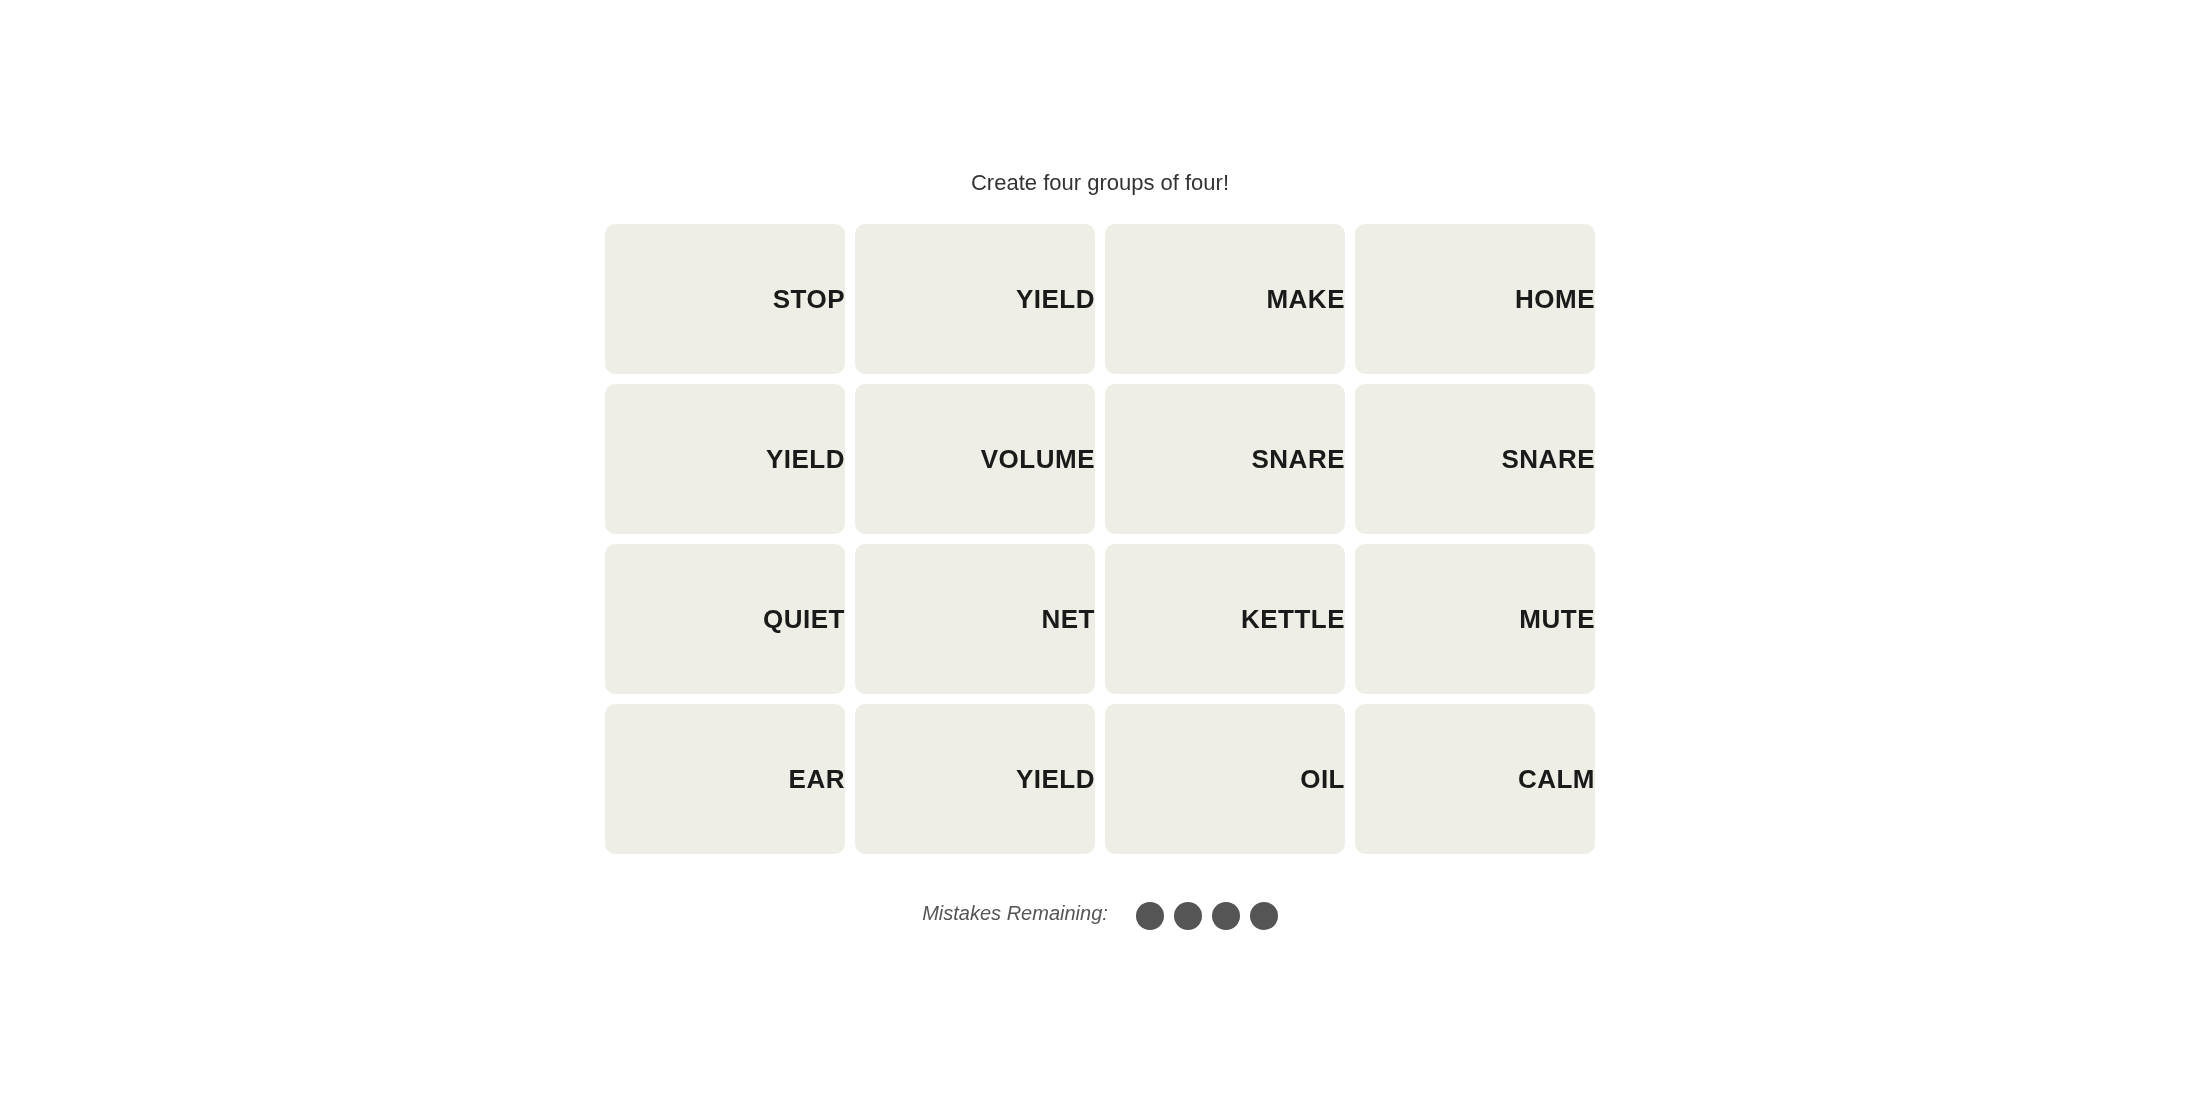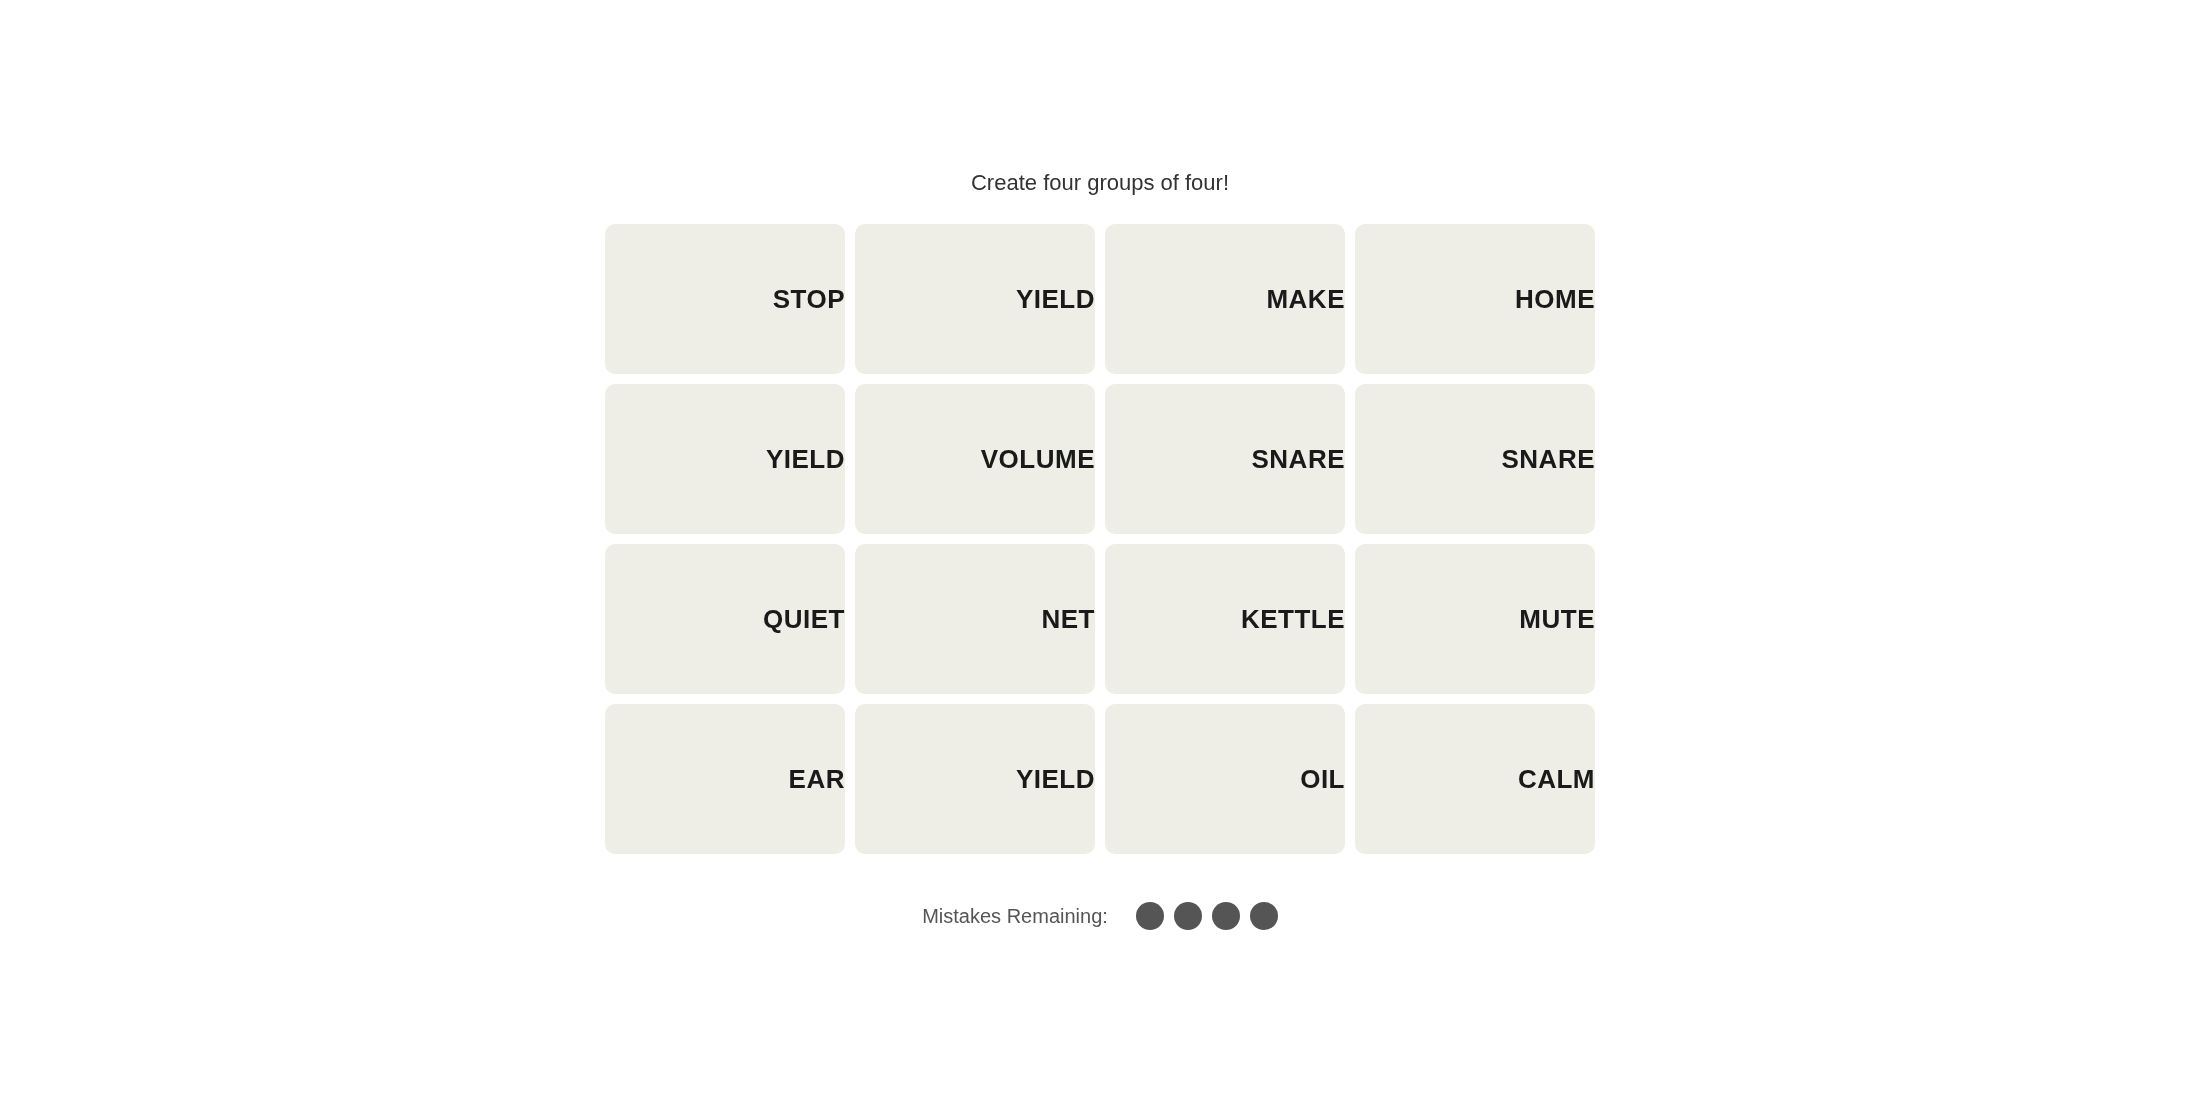--- a/index.html
+++ b/index.html
@@ -49,22 +49,23 @@
     .tile-label {
       font-size: 26px;
       font-weight: 800;
       color: #1a1a1a;
       font-family: Arial, sans-serif;
       letter-spacing: 0.5px;
     }
 
     .mistakes-row {
       display: flex;
-      align-items: center;
+      align-items: flex-start;
       gap: 28px;
+      font-style: italic;
     }
 
     .mistakes-label {
       font-size: 20px;
       color: #555;
       font-family: Arial, sans-serif;
     }
 
     .mistakes-dots {
       display: flex;

